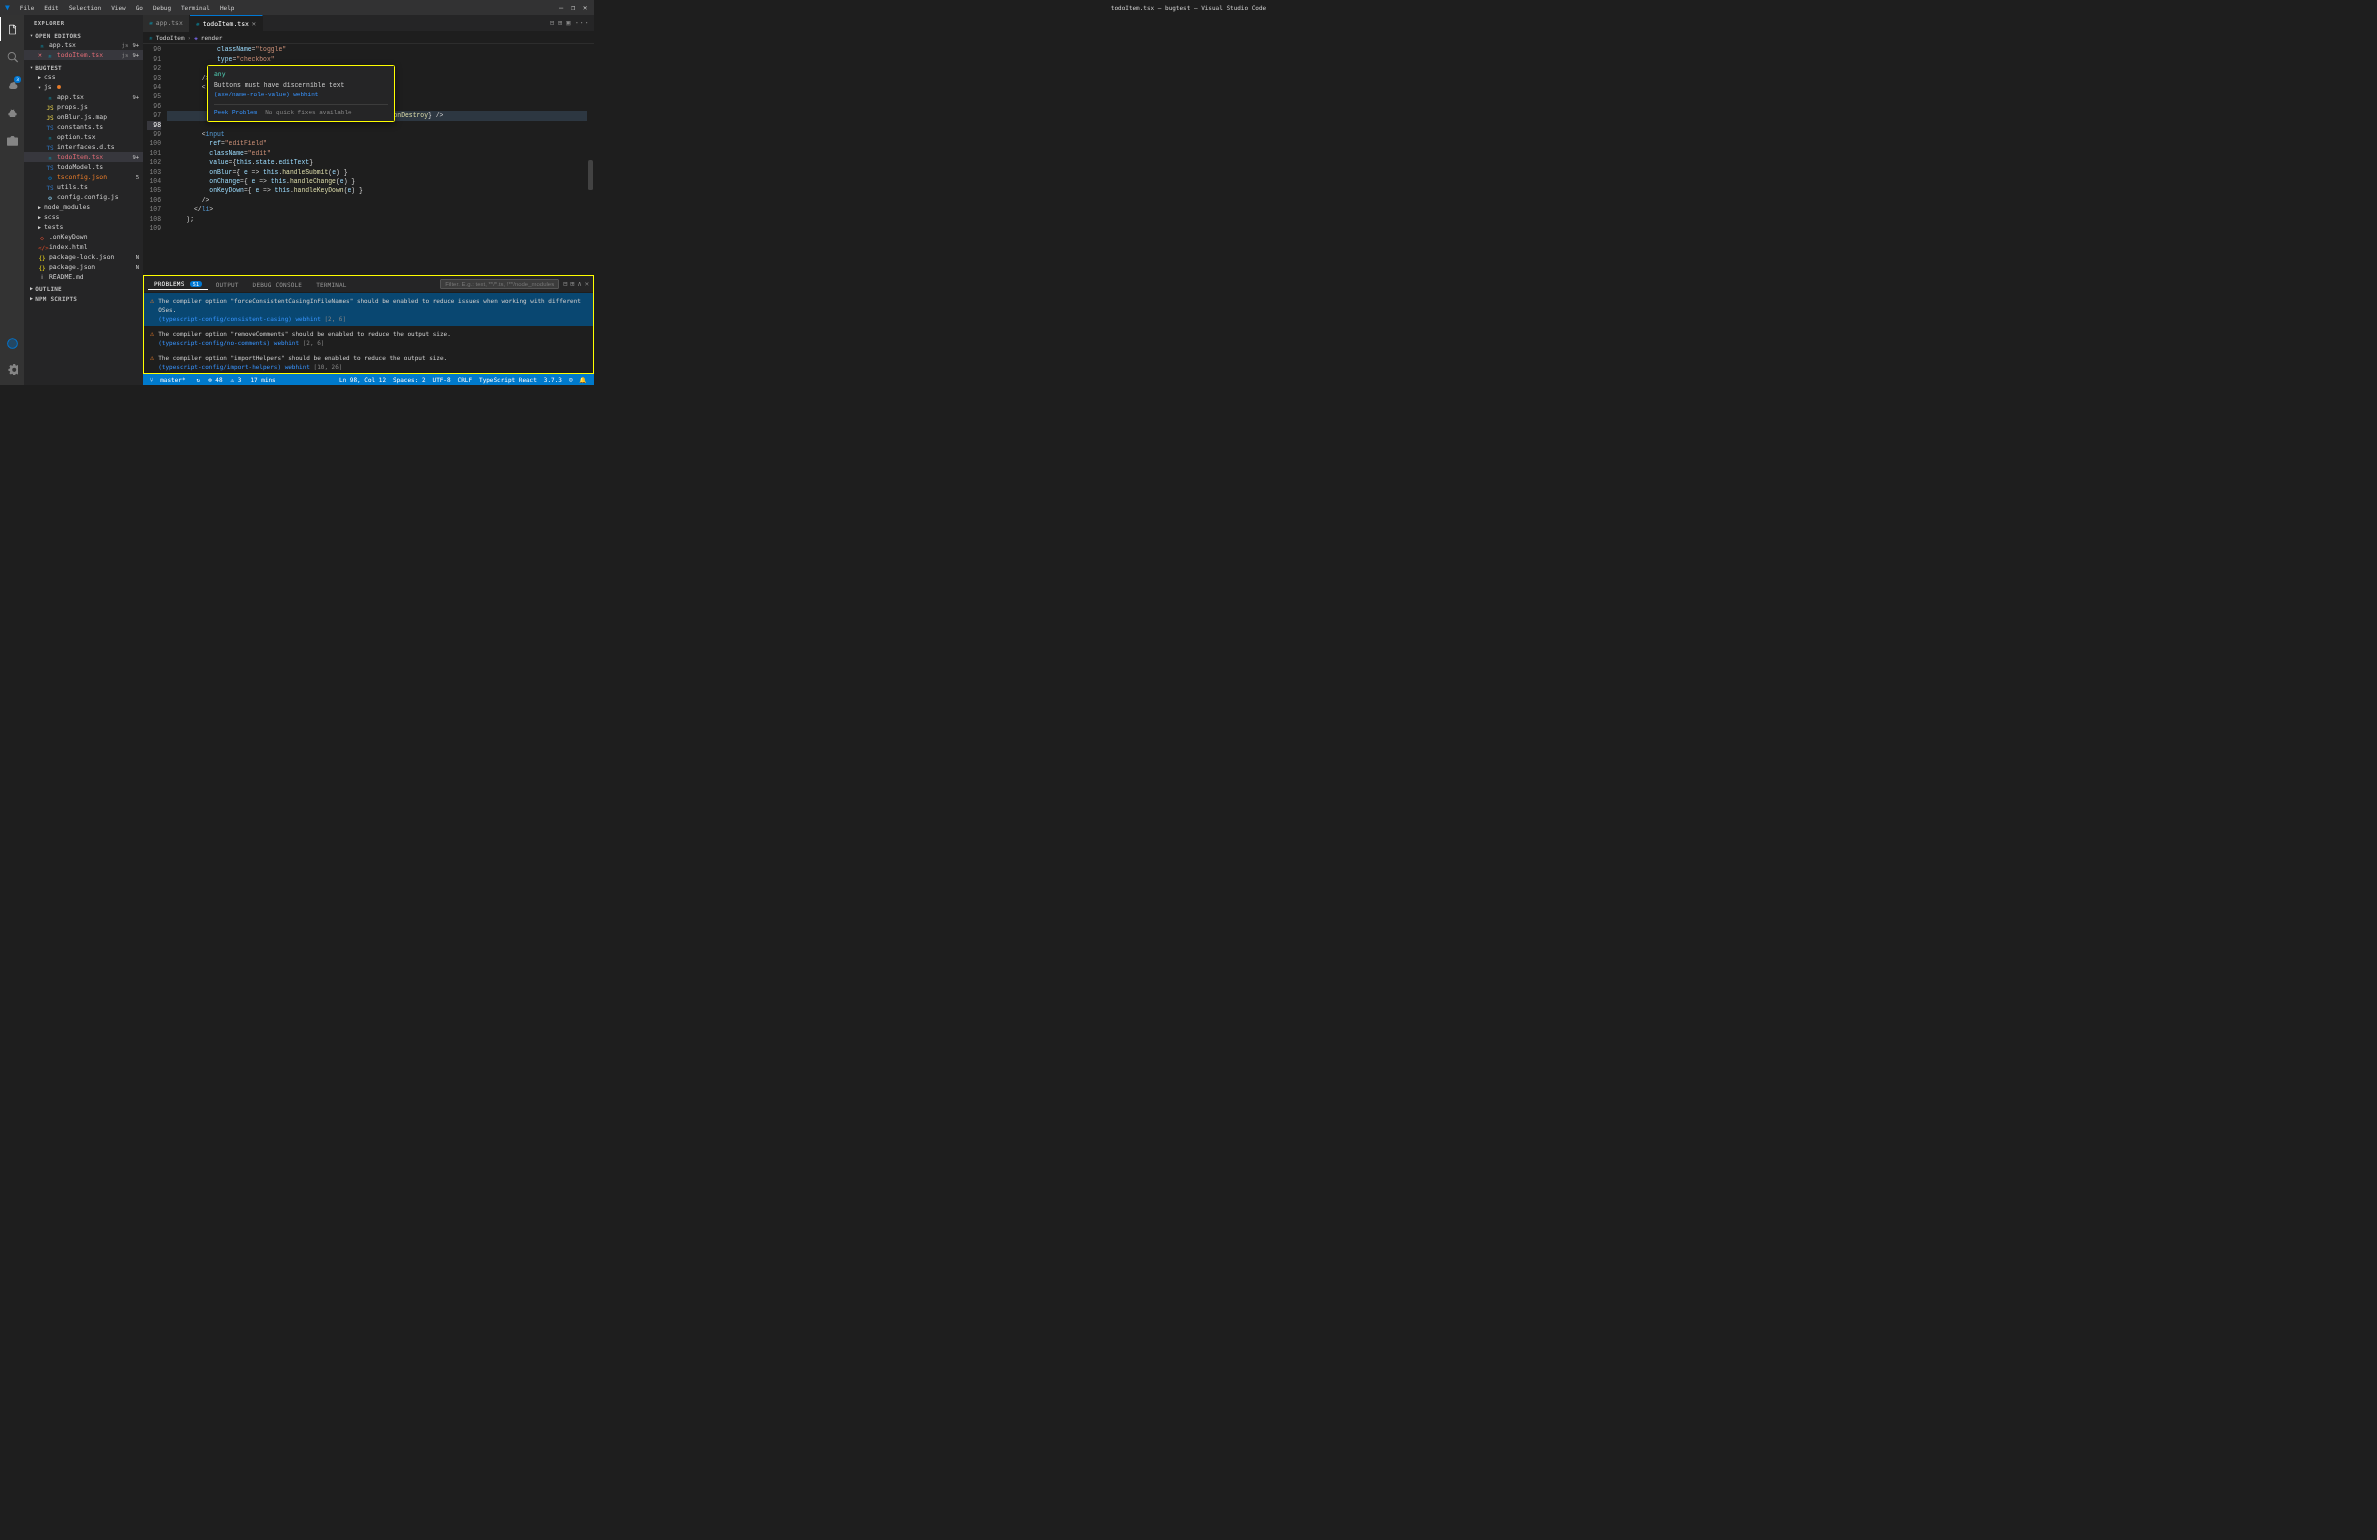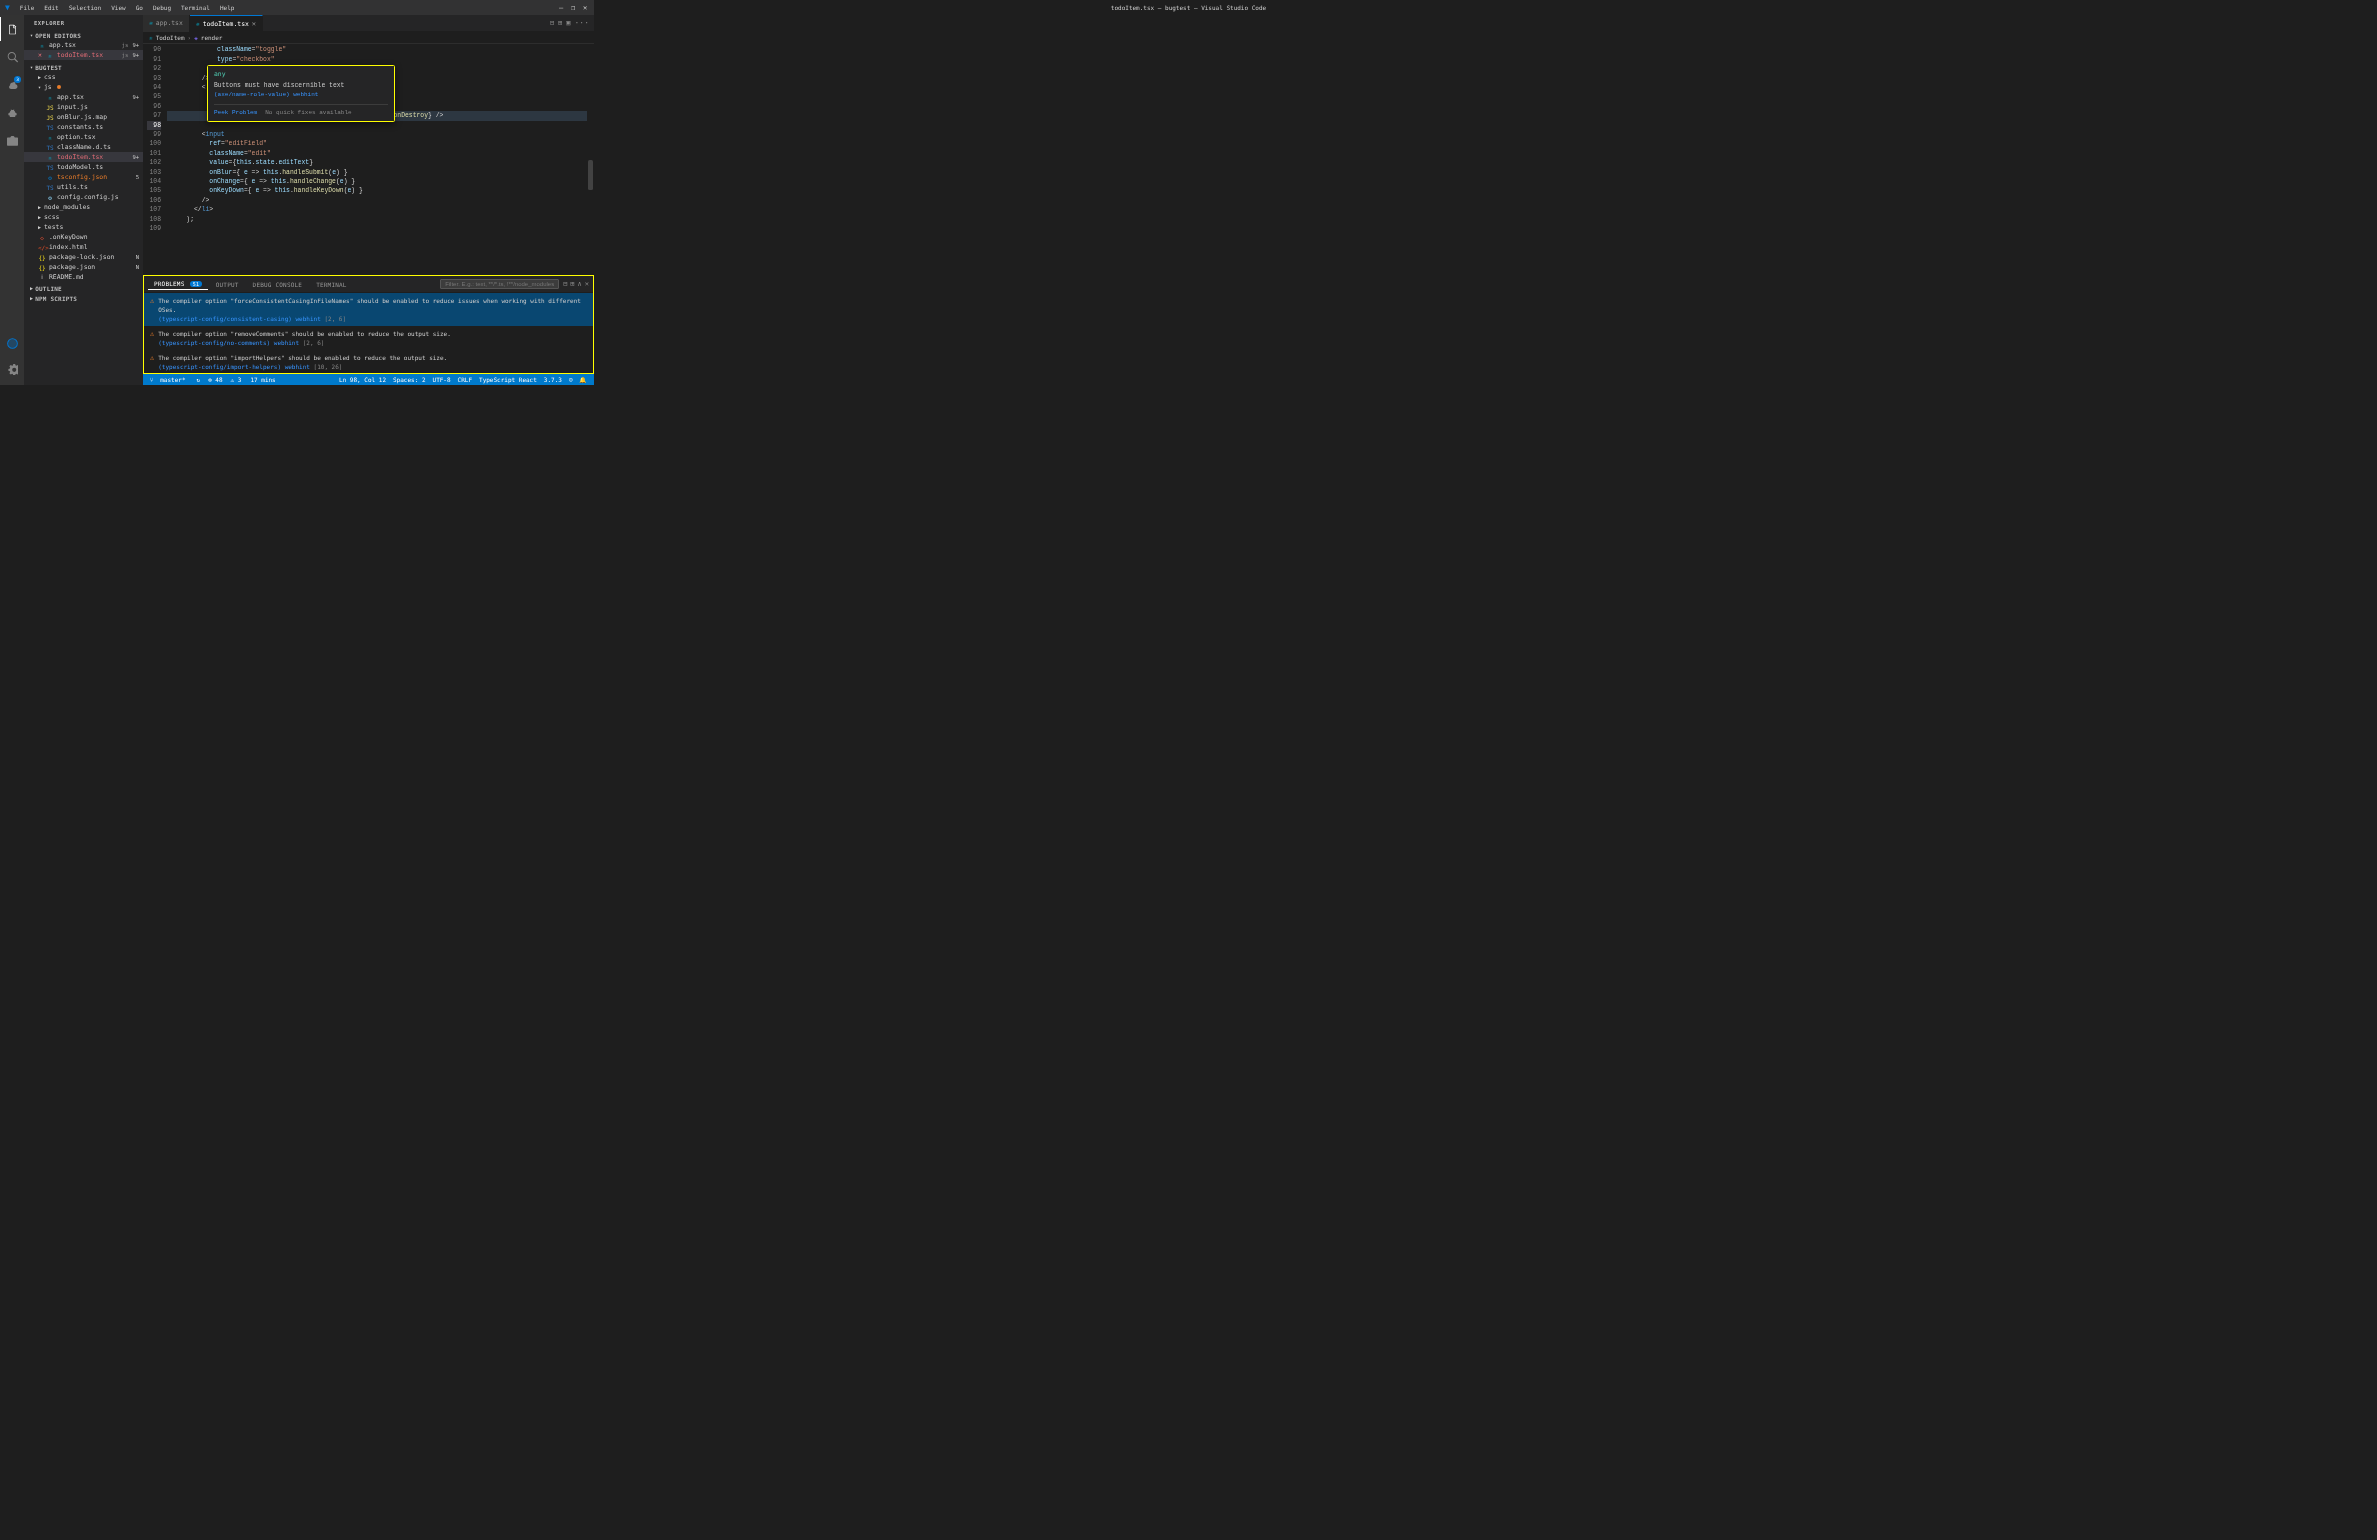--- a/index.html
+++ b/index.html
@@ -577,37 +577,37 @@
         <span>js</span>
         <span style="width:4px;height:4px;border-radius:50%;background:#e87c2a;display:inline-block;margin-left:2px;"></span>
       </div>
       <div class="file-item indent-2">
         <span class="file-icon color-tsx">⚛</span>
         <span class="file-name">app.tsx</span>
         <span class="badge-count">9+</span>
       </div>
       <div class="file-item indent-2">
         <span class="file-icon color-js">JS</span>
-        <span class="file-name">input.js</span>
+        <span class="file-name">props.js</span>
       </div>
       <div class="file-item indent-2">
         <span class="file-icon color-js">JS</span>
         <span class="file-name">onBlur.js.map</span>
       </div>
       <div class="file-item indent-2">
         <span class="file-icon color-ts">TS</span>
         <span class="file-name">constants.ts</span>
       </div>
       <div class="file-item indent-2">
         <span class="file-icon color-tsx">⚛</span>
         <span class="file-name">option.tsx</span>
       </div>
       <div class="file-item indent-2">
         <span class="file-icon color-ts">TS</span>
-        <span class="file-name">className.d.ts</span>
+        <span class="file-name">interfaces.d.ts</span>
       </div>
       <div class="file-item indent-2 active">
         <span class="file-icon color-tsx">⚛</span>
         <span class="file-name" style="color:#e06c75;">todoItem.tsx</span>
         <span class="badge-count">9+</span>
       </div>
       <div class="file-item indent-2">
         <span class="file-icon color-ts">TS</span>
         <span class="file-name">todoModel.ts</span>
       </div>

